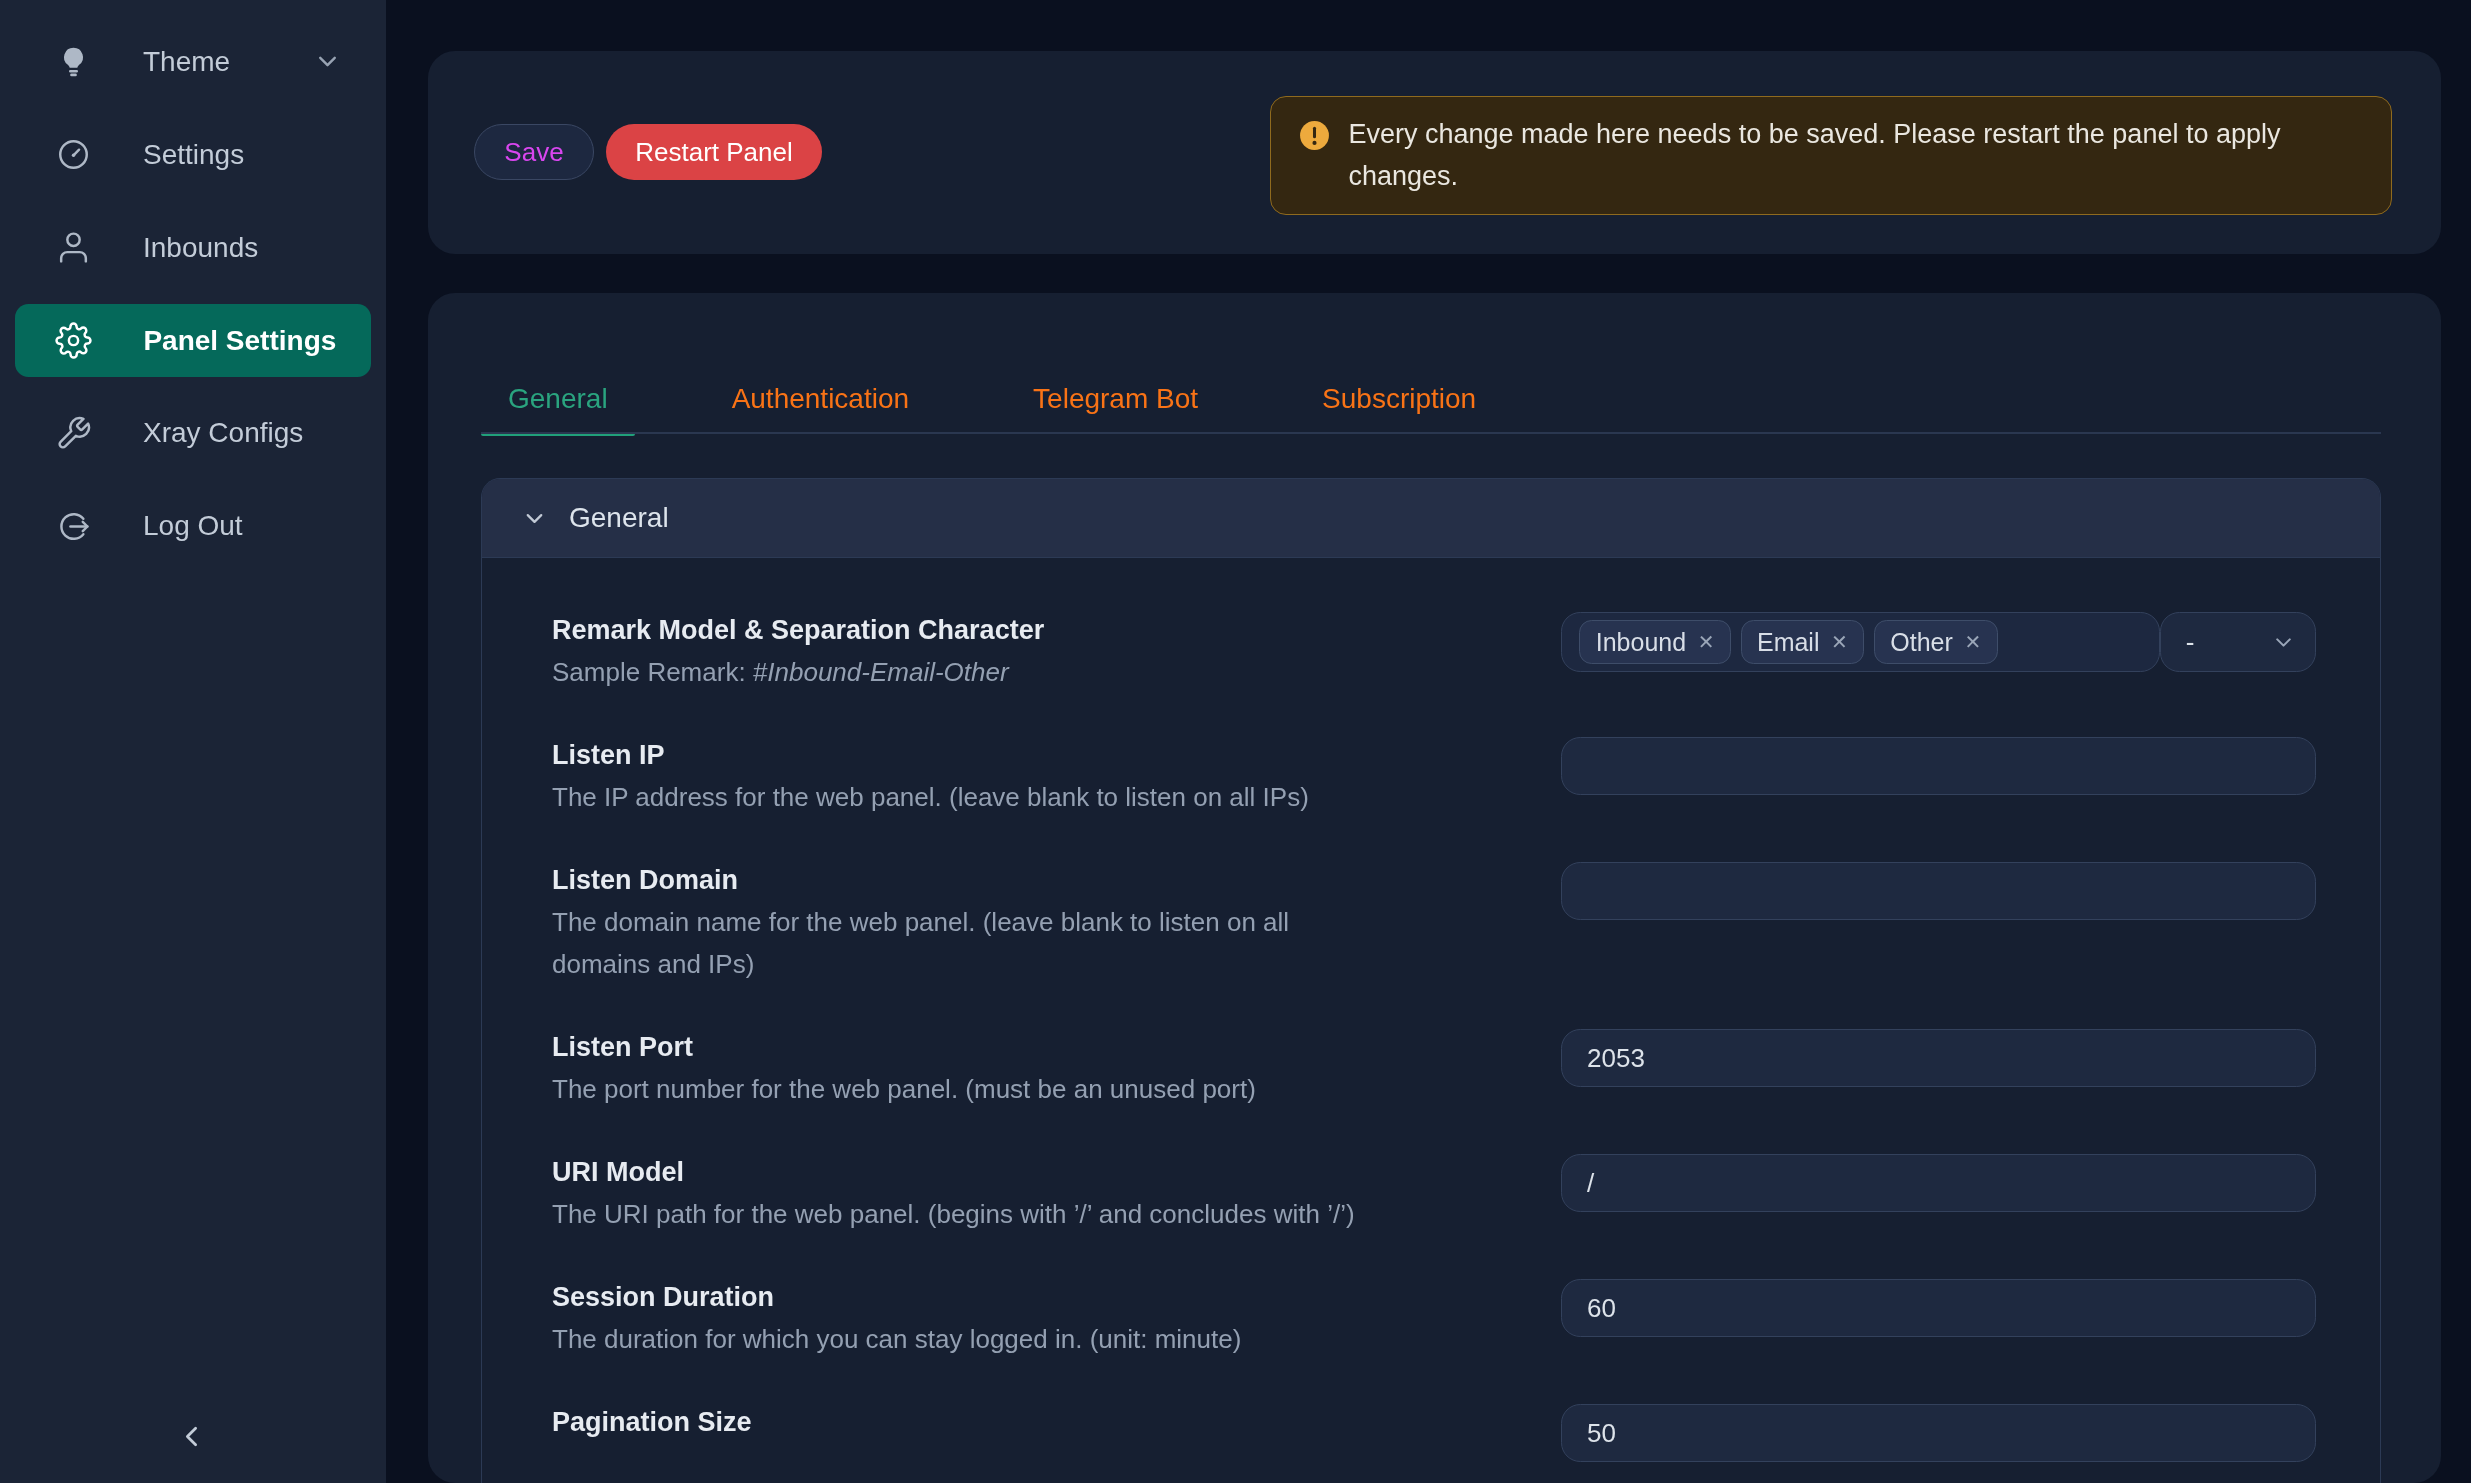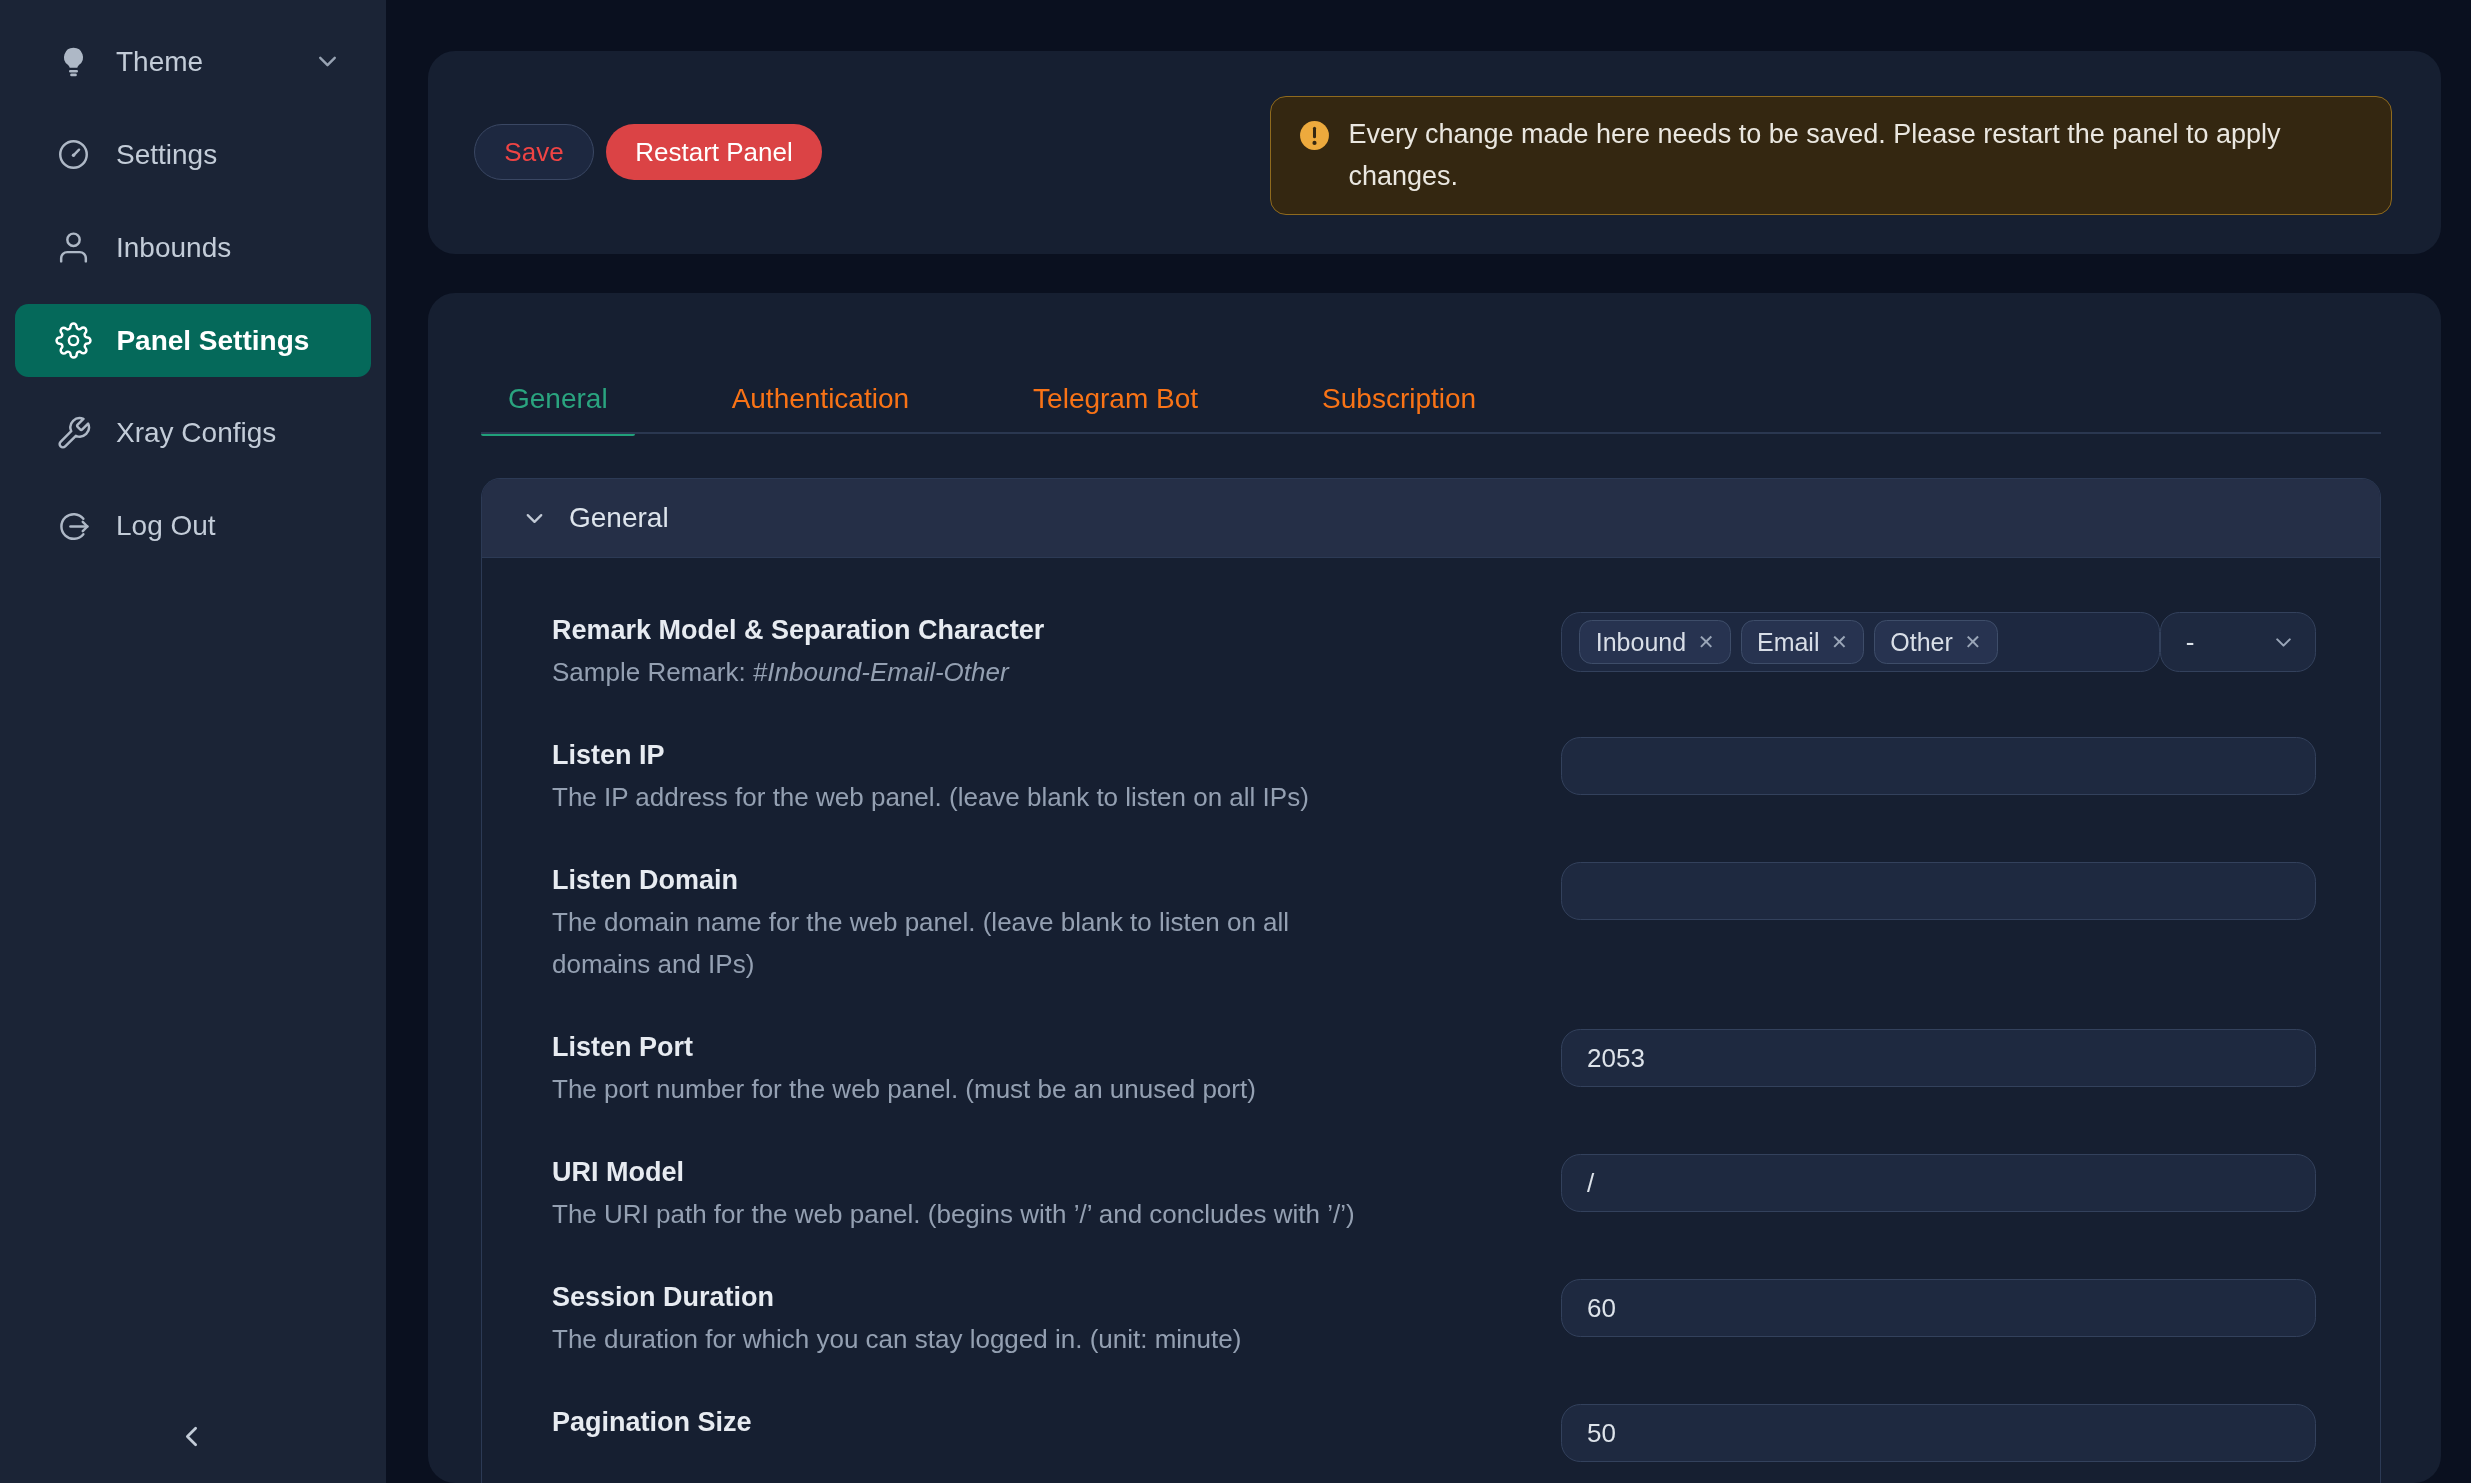--- a/index.html
+++ b/index.html
@@ -11,21 +11,21 @@
   .app { position: relative; width: 2472px; height: 1483px; }
 
   
   .sidebar {
     position: absolute; left: 0; top: 0; bottom: 0; width: 386px;
     background: #1b2436; padding-top: 15.4px;
   }
   .nav-item {
     height: 93px; display: flex; align-items: center;
     padding-left: 54px; color: #c3ccd8; font-size: 28px;
-    cursor: pointer; position: relative;
+    cursor: pointer; position: relative; gap: 27px;
   }
   .nav-item .ico {
     width: 39px; height: 39px; margin-right: 23px; flex: none;
     display: flex; align-items: center; justify-content: center;
     color: #aeb8c6;
   }
   .nav-item.active {
     height: 73px; margin: 9.7px 15.4px; padding-left: 39px;
     background: #05695a; border-radius: 13.5px;
     color: #ffffff; font-weight: 700;
@@ -48,21 +48,21 @@
 
   
   .btn {
     position: absolute; height: 56px; border-radius: 28px;
     font-size: 26px; font-family: inherit;
     display: flex; align-items: center; justify-content: center;
     border: none; cursor: pointer;
   }
   .btn-save {
     left: 46px; top: 73px; width: 120px;
-    background: #1d2840; border: 1.9px solid #3a4763; color: #ef4444;
+    background: #1d2840; border: 1.9px solid #3a4763; color: #d946ef;
   }
   .btn-restart { left: 178px; top: 73px; width: 216px; background: #db4345; color: #ffffff; }
   .alert {
     position: absolute; left: 842px; top: 45px; width: 1122px; min-height: 112px;
     background: #342711; border: 1.9px solid #8f6a1e; border-radius: 16px;
     display: flex; align-items: flex-start; padding: 16.4px 27px;
     color: #eae7e0; font-size: 27px; line-height: 42px;
   }
   .alert .warn-ico { flex: none; margin: 5.8px 17.4px 0 0; display: flex; }
 

